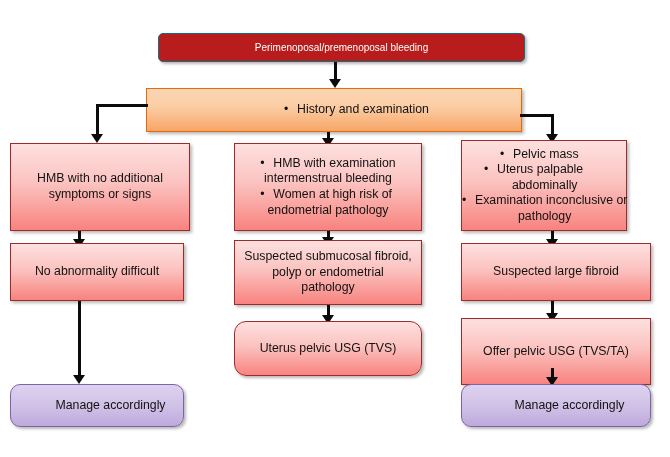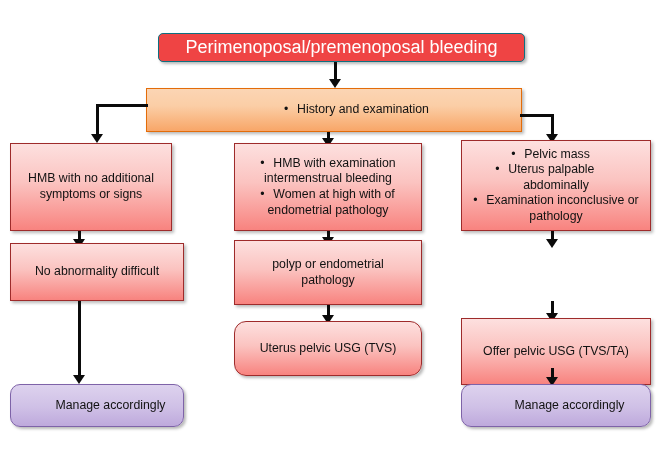--- a/index.html
+++ b/index.html
@@ -21,25 +21,25 @@
     text-align:center;
     color:#121212;
     font-size:12.3px;
     line-height:15.6px;
     box-shadow:2px 2px 3px rgba(0,0,0,.28);
   }
   .box .txt{width:100%;padding:0 6px;}
 
   
   .teal{
-    background:#ef4444;
+    background:#b91c1c;
     border:1px solid #0d6f80;
     border-radius:5px;
     color:#ffffff;
-    font-size:18px;
+    font-size:10px;
   }
 
   
   .orange{
     background:linear-gradient(180deg,#FBD5B4 0%,#FBCEA6 40%,#F8A668 100%);
     border:1px solid #E36C09;
     padding-left:45px;
   }
 
   
@@ -98,39 +98,39 @@
   <div class="arrow" style="left:322px;top:138px;"></div>
 
   <div class="hline" style="left:96px;top:104px;width:52px;"></div>
   <div class="vline" style="left:96px;top:104px;height:33px;"></div>
   <div class="arrow" style="left:91px;top:134px;"></div>
 
   <div class="hline" style="left:520px;top:114px;width:34px;"></div>
   <div class="vline" style="left:551px;top:114px;height:23px;"></div>
   <div class="arrow" style="left:546px;top:134px;"></div>
 
-  <div class="box pink" style="left:10px;top:143px;width:162px;height:88px;">
+  <div class="box pink" style="left:10px;top:143px;width:180px;height:88px;">
     <span class="txt">
       <span class="cont">HMB with no additional</span>
       <span class="cont">symptoms or signs</span>
     </span>
   </div>
 
   <div class="box pink" style="left:234px;top:143px;width:188px;height:88px;">
     <span class="txt">
       <span class="blist">
         <span class="bline"><span class="bul">•</span><span>HMB with examination</span></span>
         <span class="cont">intermenstrual bleeding</span>
-        <span class="bline"><span class="bul">•</span><span>Women at high with of</span></span>
+        <span class="bline"><span class="bul">•</span><span>Women at high risk of</span></span>
         <span class="cont">endometrial pathology</span>
       </span>
     </span>
   </div>
 
-  <div class="box pink" style="left:461px;top:140px;width:190px;height:91px;">
+  <div class="box pink" style="left:461px;top:140px;width:166px;height:91px;">
     <span class="txt">
       <span class="blist">
         <span class="bline" style="padding-left:38px;"><span class="bul">•</span><span>Pelvic mass</span></span>
         <span class="bline" style="padding-left:22px;"><span class="bul">•</span><span>Uterus palpable</span></span>
         <span class="cont">abdominally</span>
         <span class="bline"><span class="bul">•</span><span>Examination inconclusive or</span></span>
         <span class="cont">pathology</span>
       </span>
     </span>
   </div>
@@ -143,25 +143,29 @@
 
   <div class="vline" style="left:551px;top:231px;height:12px;"></div>
   <div class="arrow" style="left:546px;top:239px;"></div>
 
   <div class="box pink" style="left:10px;top:243px;width:174px;height:58px;">
     <span class="txt">No abnormality difficult</span>
   </div>
 
   <div class="box pink" style="left:234px;top:240px;width:188px;height:65px;">
     <span class="txt">
+      <span class="cont">Suspected submucosal fibroid,</span>
       <span class="cont">polyp or endometrial</span>
       <span class="cont">pathology</span>
     </span>
   </div>
 
+  <div class="box pink" style="left:461px;top:243px;width:190px;height:58px;">
+    <span class="txt">Suspected large fibroid</span>
+  </div>
 
   <div class="vline" style="left:78px;top:301px;height:78px;"></div>
   <div class="arrow" style="left:73px;top:375px;"></div>
 
   <div class="vline" style="left:327px;top:305px;height:15px;"></div>
   <div class="arrow" style="left:322px;top:315px;"></div>
 
   <div class="vline" style="left:551px;top:301px;height:15px;"></div>
   <div class="arrow" style="left:546px;top:313px;"></div>
 

